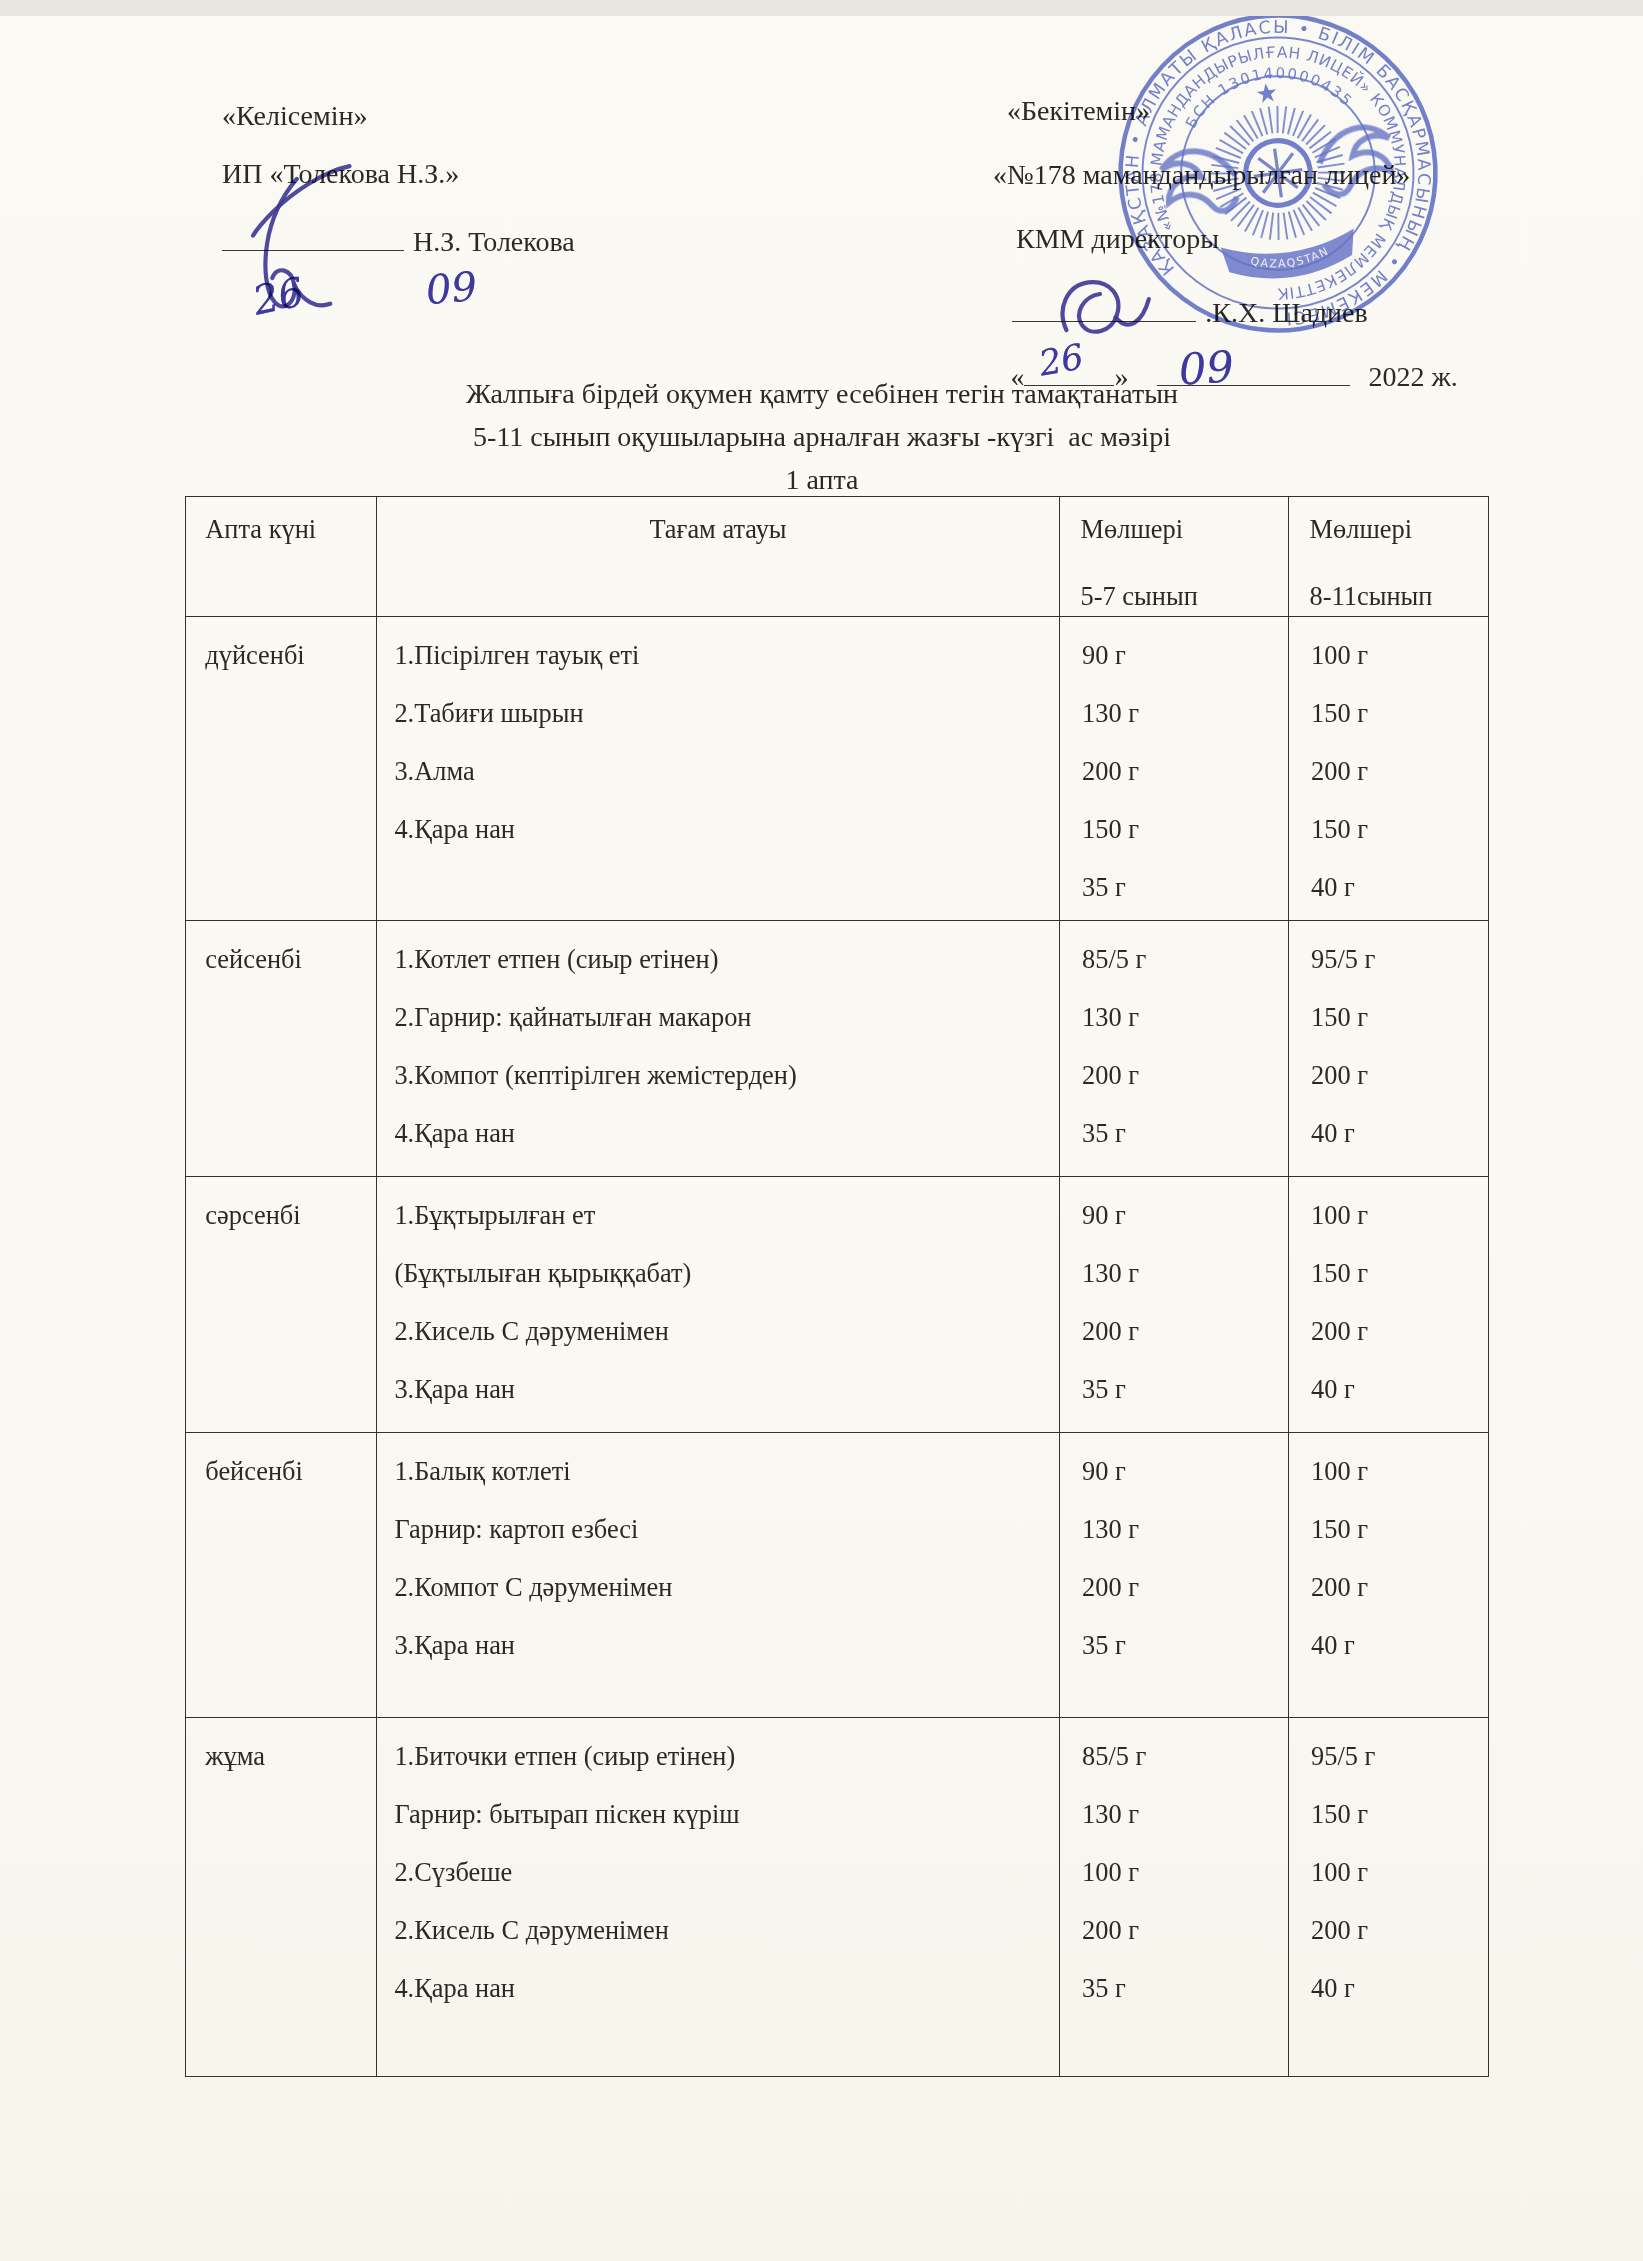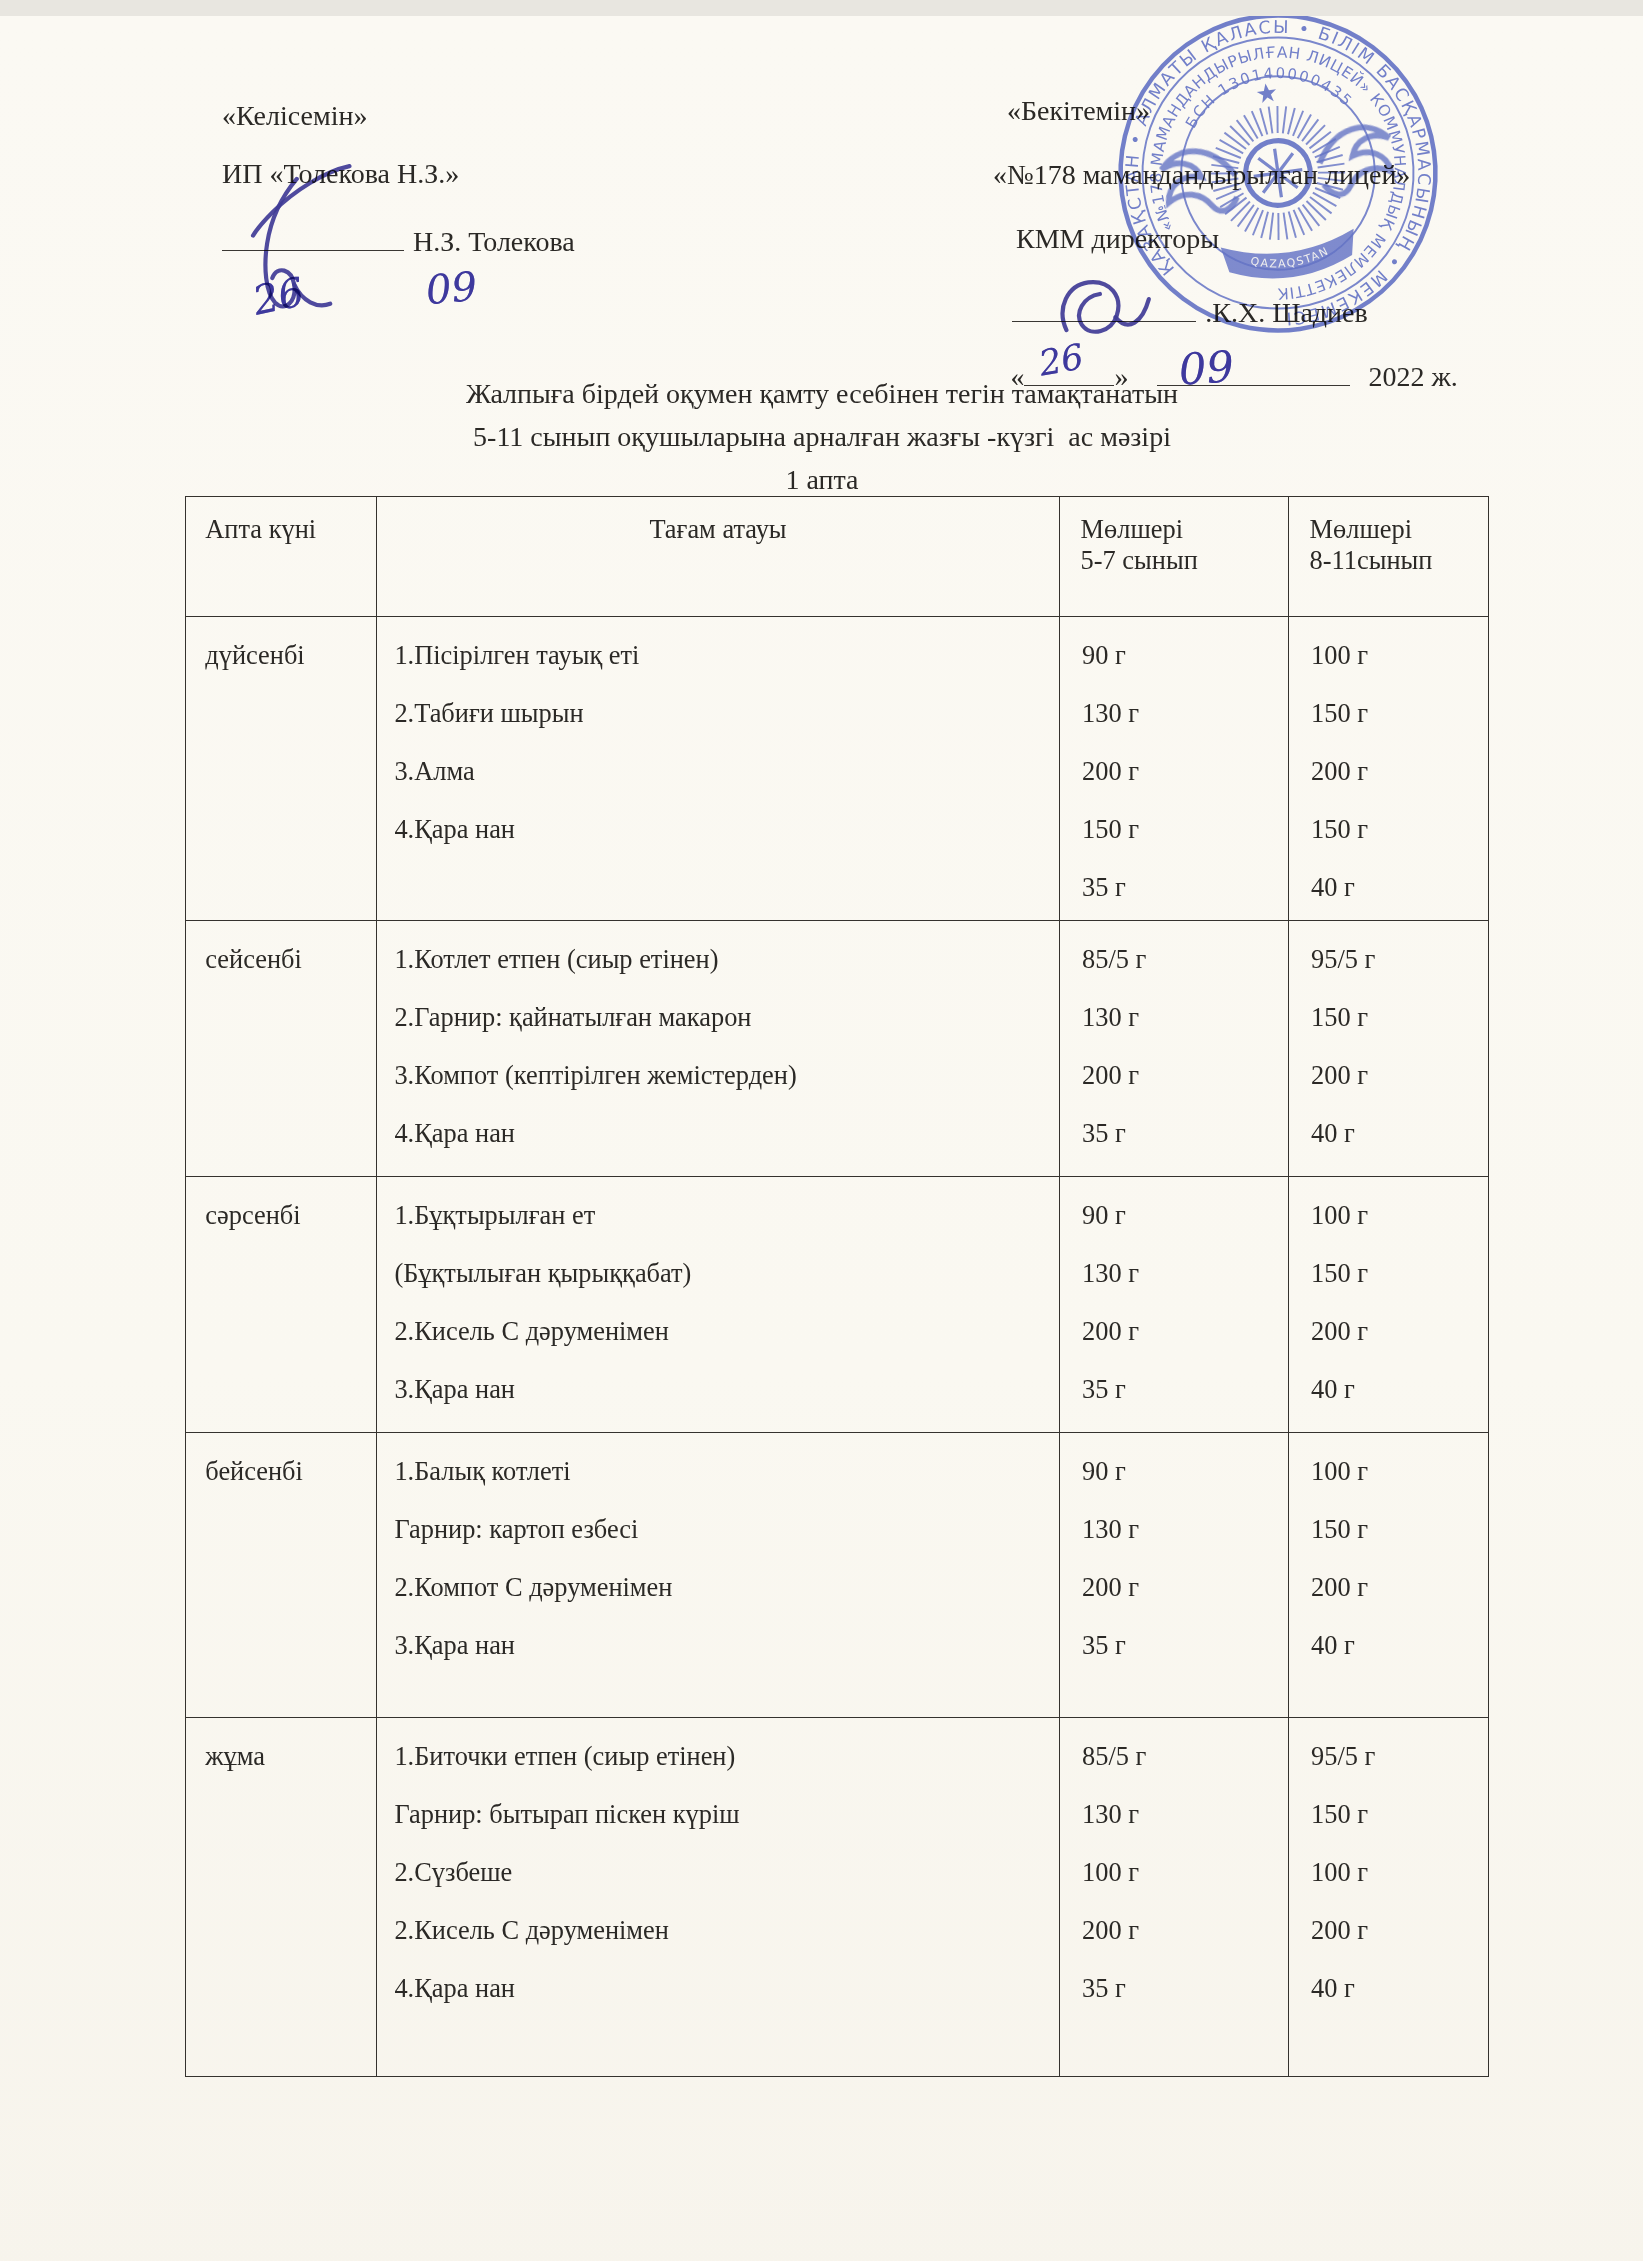--- a/index.html
+++ b/index.html
@@ -43,21 +43,21 @@
   
   .menu-table { position:absolute; left:185px; top:480px; width:1302px;
     border:1.9px solid #35322e; font-size:26.4px; }
   .trow { display:grid; grid-template-columns:191px 683px 229px 1fr; }
   .body-row { border-top:1.9px solid #35322e; }
   .cell { border-right:1.9px solid #35322e; }
   .cell:last-child { border-right:none; }
   .thead { height:119px; }
   .day-h  { padding:17px 0 0 19.3px; }
   .dish-h { text-align:center; padding-top:17px; }
-  .amt-h  { display:flex; flex-direction:column; padding:17px 0 0 20.6px; }
+  .amt-h  { display:flex; flex-direction:column; gap:36px; padding:17px 0 0 20.6px; }
   .day-cell    { padding:9px 0 0 19.3px; }
   .dishes-cell { padding:9px 0 0 17.4px; }
   .amt-cell    { padding:9px 0 0 22px; }
   .line { height:58px; display:flex; align-items:center; }
 </style>
 </head>
 <body>
 
 <div class="page">
 

